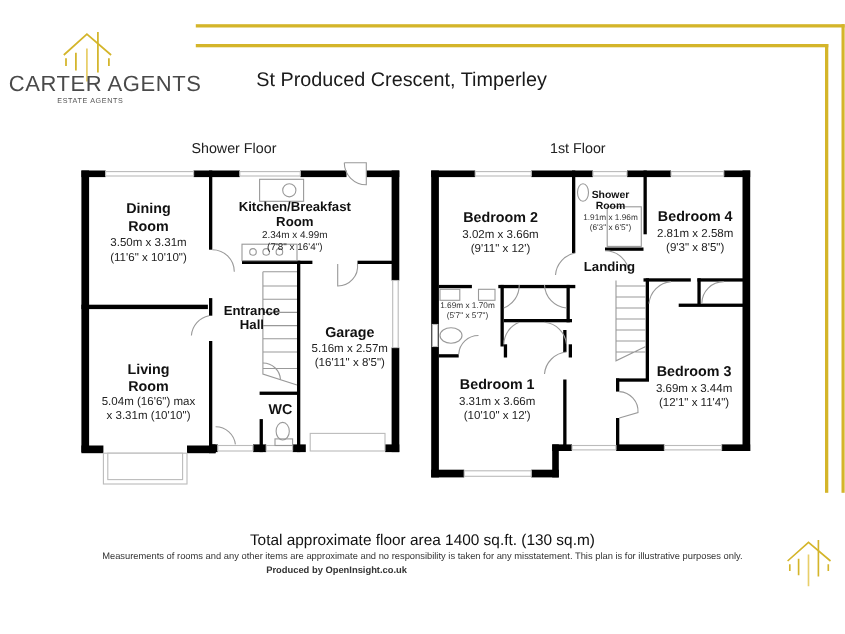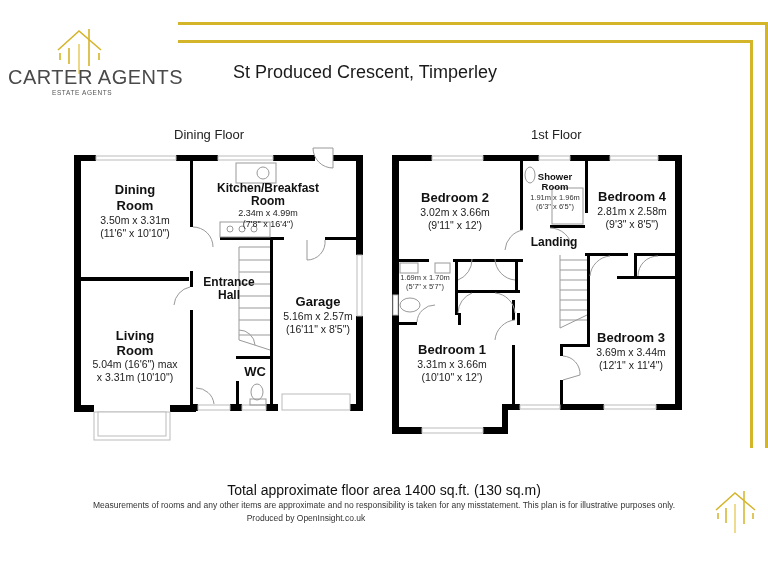--- a/index.html
+++ b/index.html
@@ -9,21 +9,21 @@
   .logo-text { position:absolute; left:8px; top:66px; font-size:20px; letter-spacing:0.5px; color:#4a4a4a; font-family:"Liberation Sans", sans-serif; }
   .logo-sub { position:absolute; left:52px; top:89px; font-size:6.5px; letter-spacing:0.6px; color:#555; }
   .title { position:absolute; left:233px; top:62px; font-size:18px; color:#1a1a1a; }
   .floor-label { position:absolute; font-size:13px; color:#222; }
   .plan { position:absolute; left:0; top:0; }
   .room-name { font-weight:bold; font-size:13px; fill:#111; }
   .room-dim { font-size:10.5px; fill:#222; }
   .room-dim-small { font-size:7.5px; fill:#333; }
   .total { position:absolute; top:482px; left:0; width:768px; text-align:center; font-size:14px; color:#111; }
   .disclaimer { position:absolute; top:500px; left:0; width:768px; text-align:center; font-size:8.5px; color:#333; }
-  .produced { position:absolute; top:513px; left:0; width:612px; text-align:center; font-size:8.5px; color:#333; }
+  .produced { position:absolute; top:513px; left:0; width:612px; text-align:center; font-size:8.5px; color:#333;font-weight:bold; }
 </style>
 </head>
 <body>
 
 <div class="abs gold" style="left:178px;top:22px;width:590px;height:3px;"></div>
 <div class="abs gold" style="left:178px;top:40px;width:575px;height:3px;"></div>
 <div class="abs gold" style="left:765px;top:22px;width:3px;height:426px;"></div>
 <div class="abs gold" style="left:750px;top:40px;width:3px;height:408px;"></div>
 
 <svg class="abs" style="left:55px;top:28px;" width="50" height="48" viewBox="0 0 50 48">
@@ -32,22 +32,22 @@
   <line x1="24" y1="16" x2="24" y2="46" stroke="#e8cf6a" stroke-width="1.6"></line>
   <line x1="14" y1="20" x2="14" y2="36" stroke="#d4b52a" stroke-width="1.6"></line>
   <line x1="5" y1="25" x2="5" y2="32" stroke="#d4b52a" stroke-width="1.6"></line>
   <line x1="44" y1="25" x2="44" y2="32" stroke="#d4b52a" stroke-width="1.6"></line>
 </svg>
 <div class="logo-text">CARTER AGENTS</div>
 <div class="logo-sub">ESTATE AGENTS</div>
 
 <div class="title">St Produced Crescent, Timperley</div>
 
-<div class="floor-label" style="left:174px;top:127px;">Dining Floor</div>
-<div class="floor-label" style="left:531px;top:127px;text-align:right;">1st Floor</div>
+<div class="floor-label" style="left:174px;top:127px;">Shower Floor</div>
+<div class="floor-label" style="left:500px;top:127px;text-align:right;">1st Floor</div>
 
 <svg class="plan" width="768" height="576" viewBox="0 0 768 576">
   <g fill="#000">
 
     <rect x="74" y="155" width="7" height="256"></rect>
     <rect x="74" y="155" width="22" height="6"></rect>
     <rect x="176" y="155" width="42" height="6"></rect>
     <rect x="273" y="155" width="42" height="6"></rect>
     <rect x="333" y="155" width="30" height="6"></rect>
     <rect x="356" y="155" width="7" height="100"></rect>

